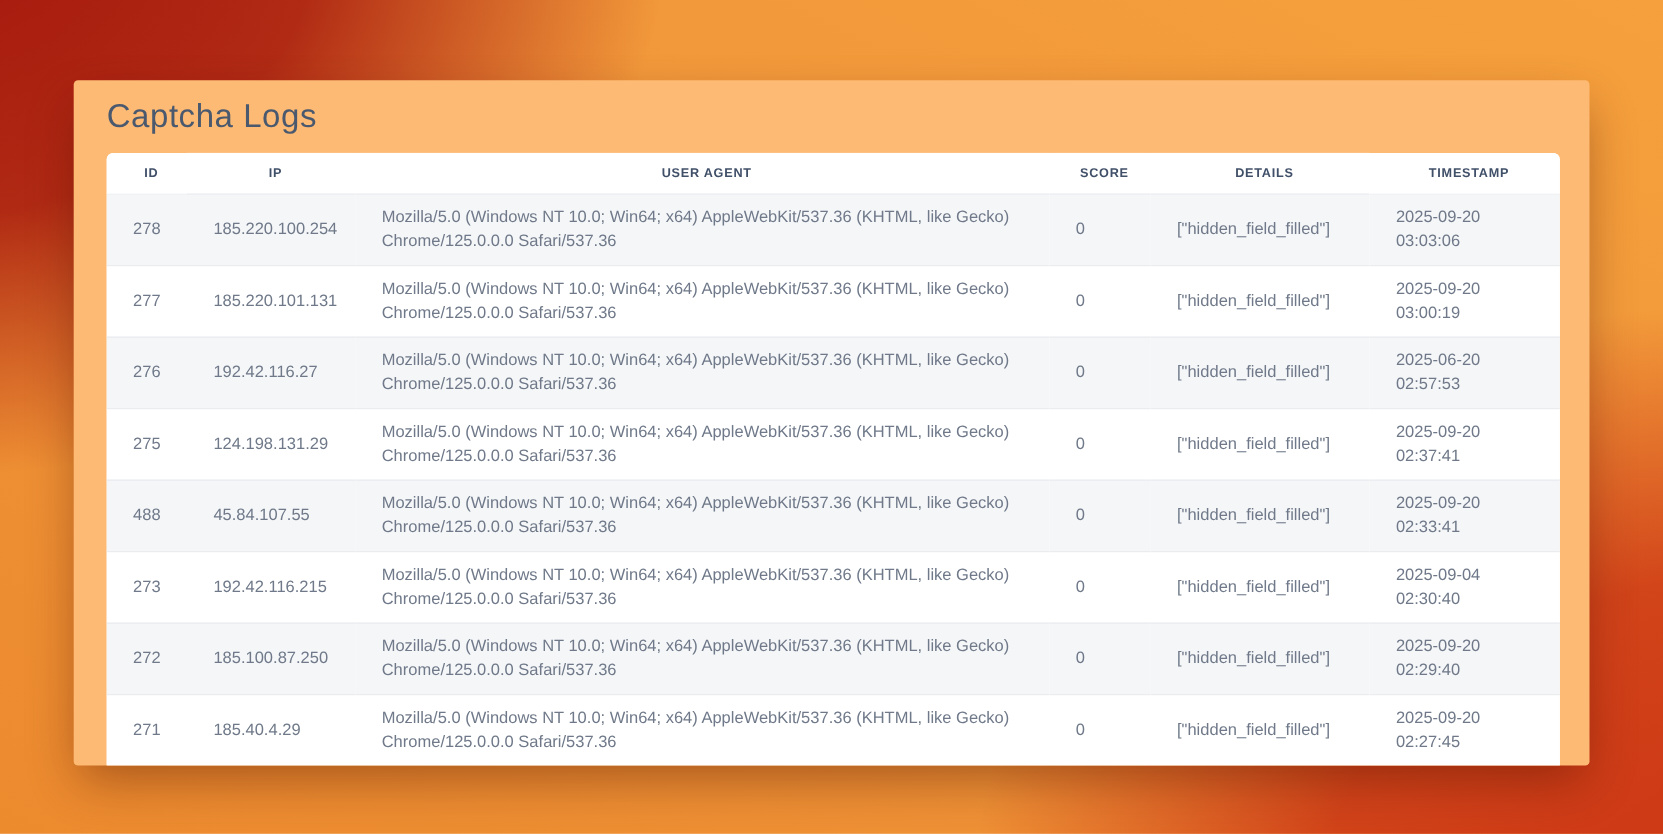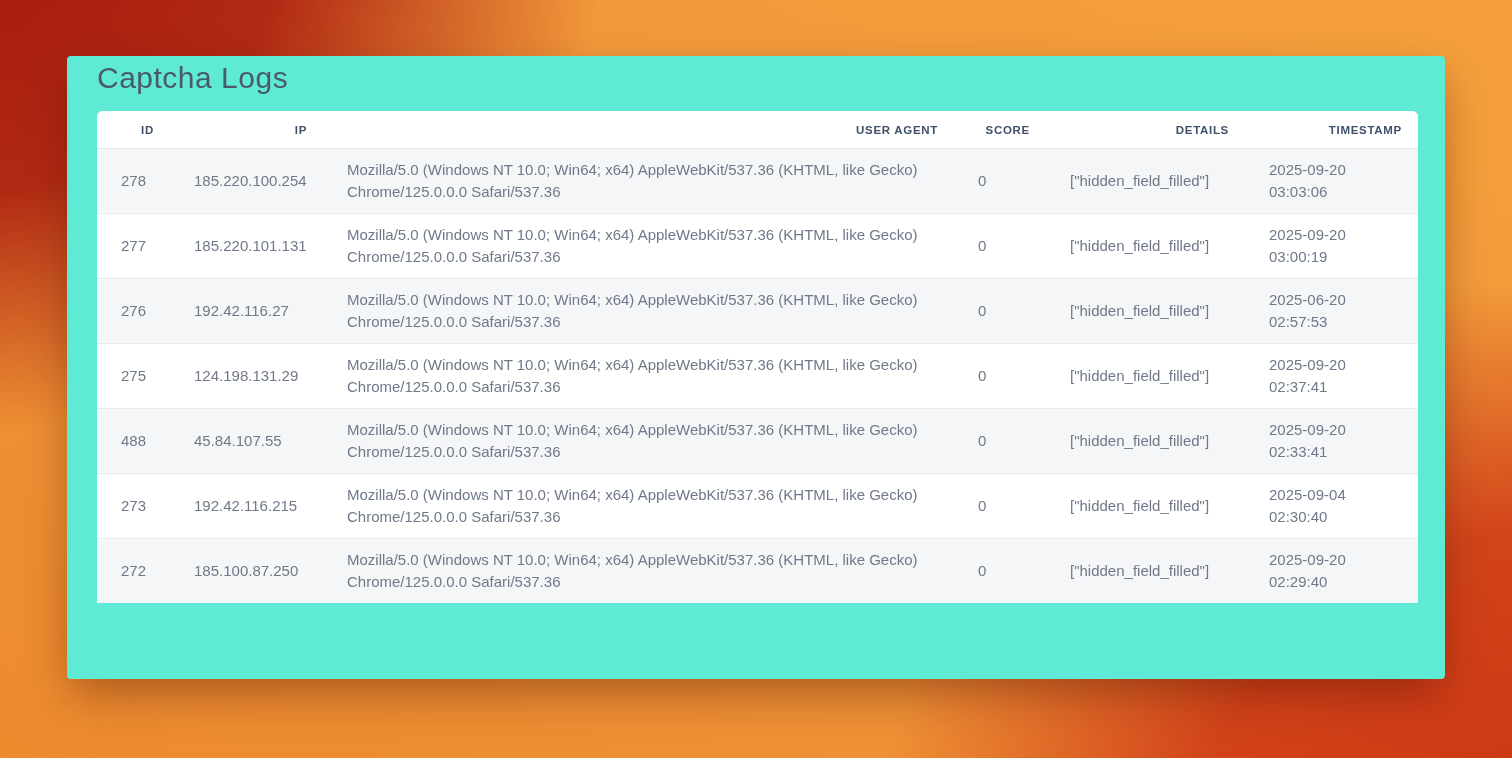--- a/index.html
+++ b/index.html
@@ -12,49 +12,49 @@
   }
   body {
     background:
       radial-gradient(1150px 850px at -4% -8%, #a5170d 0%, rgba(165,23,13,0.85) 30%, rgba(165,23,13,0) 58%),
       radial-gradient(1150px 900px at 104% 108%, #cc3514 0%, rgba(204,53,20,0.85) 32%, rgba(204,53,20,0) 60%),
       linear-gradient(to bottom left, #f5a03c 0%, #f0953a 50%, #ec8a2e 100%);
   }
   .card {
     position: absolute;
     left: 67px;
-    top: 56px;
+    top: 73px;
     width: 1378px;
     height: 623px;
     box-sizing: border-box;
-    background: #5eead4;
+    background: #fdba74;
     border-radius: 4px;
     box-shadow: 0 18px 42px -6px rgba(80, 18, 0, 0.45);
-    padding: 5px 27px 0 30px;
+    padding: 16px 27px 0 30px;
     overflow: hidden;
   }
   .page-title {
     margin: 0;
     font-size: 30px;
     font-weight: 500;
     letter-spacing: 0.5px;
     color: #4a596e;
   }
   table.logs {
     margin-top: 16px;
     width: 100%;
     border-collapse: separate;
     border-spacing: 0;
     table-layout: fixed;
     background: #ffffff;
     border-radius: 6px 6px 0 0;
   }
   thead th {
     background: #ffffff;
-    text-align: right;
+    text-align: center;
     font-size: 11.5px;
     font-weight: bold;
     letter-spacing: 0.7px;
     text-transform: uppercase;
     color: #415069;
     padding: 13px 16px 12px 24px;
     border-bottom: 1px solid #e2e4e8;
     white-space: nowrap;
     overflow: hidden;
   }
@@ -161,15 +161,23 @@
 
   <tr>
     <td>272</td>
     <td>185.100.87.250</td>
     <td>Mozilla/5.0 (Windows NT 10.0; Win64; x64) AppleWebKit/537.36 (KHTML, like Gecko) Chrome/125.0.0.0 Safari/537.36</td>
     <td>0</td>
     <td>["hidden_field_filled"]</td>
     <td>2025-09-20 02:29:40</td>
   </tr>
 
+  <tr>
+    <td>271</td>
+    <td>185.40.4.29</td>
+    <td>Mozilla/5.0 (Windows NT 10.0; Win64; x64) AppleWebKit/537.36 (KHTML, like Gecko) Chrome/125.0.0.0 Safari/537.36</td>
+    <td>0</td>
+    <td>["hidden_field_filled"]</td>
+    <td>2025-09-20 02:27:45</td>
+  </tr>
 </tbody>
   </table>
 </div>
 
 </body></html>

